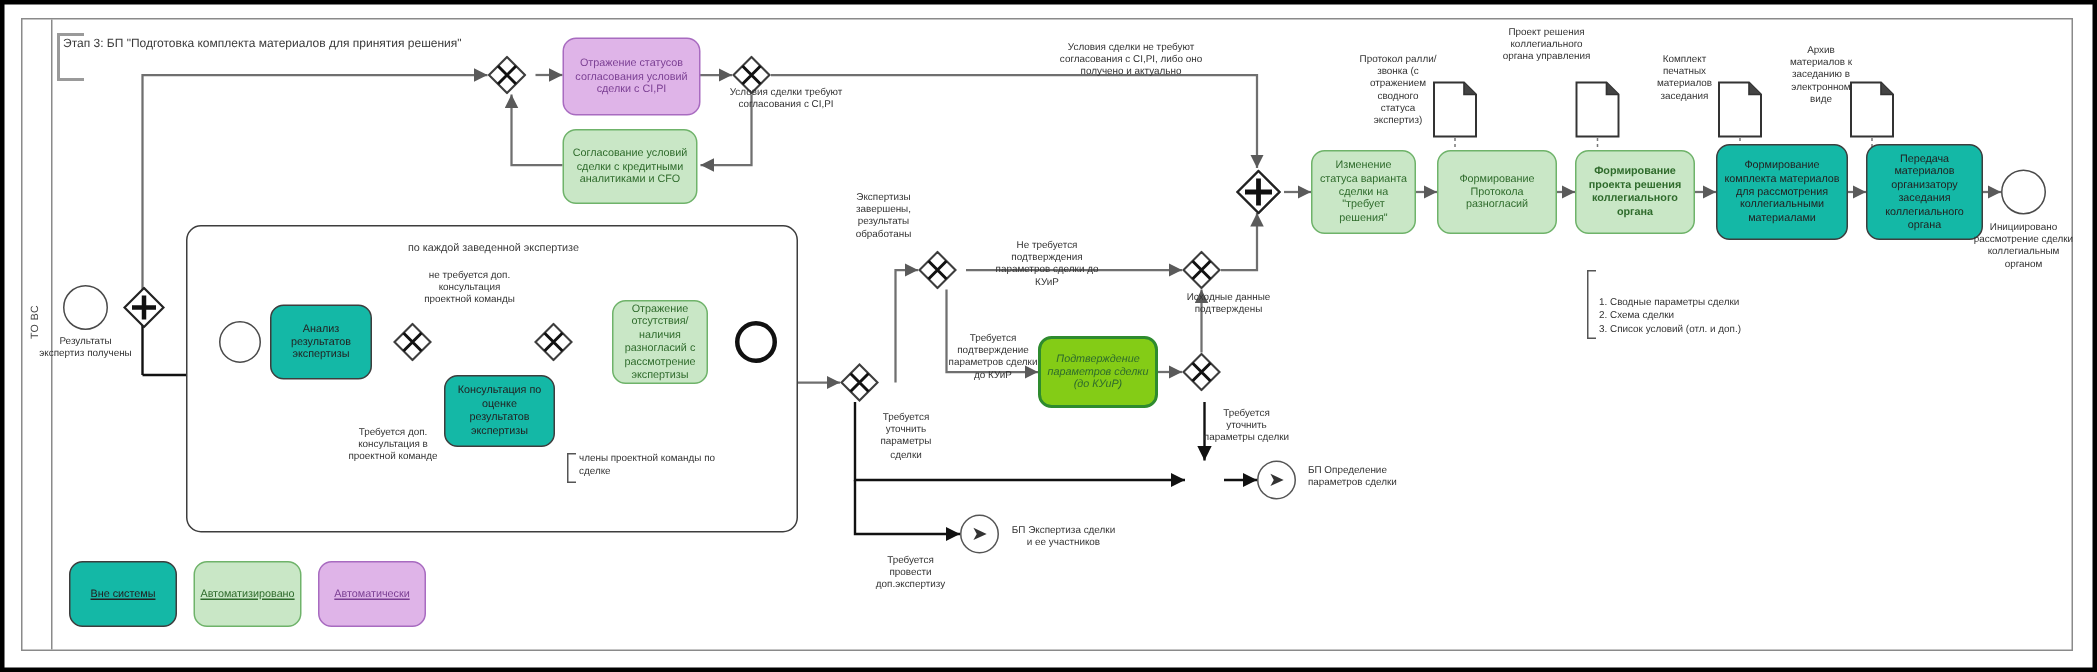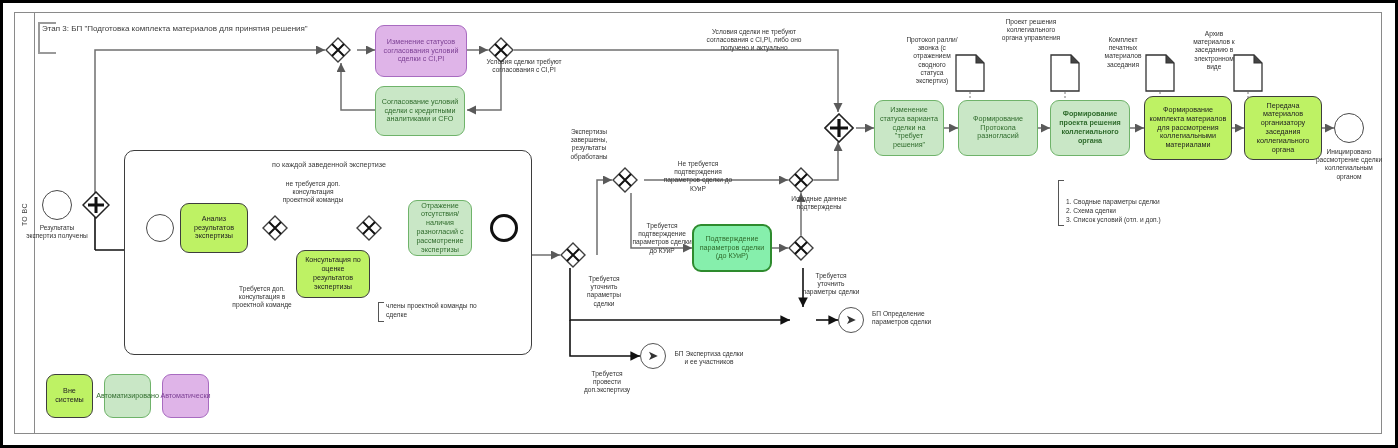--- a/index.html
+++ b/index.html
@@ -7,41 +7,41 @@
   #canvas{position:relative;width:1398px;height:448px;background:#fff;overflow:hidden;}
   #frame{position:absolute;left:0;top:0;width:1398px;height:448px;border:3px solid #000;box-sizing:border-box;}
   .pool{position:absolute;left:14px;top:12px;width:1368px;height:422px;border:1px solid #8a8a8a;box-sizing:border-box;background:#fff;}
   .lane-label{position:absolute;left:16px;top:170px;width:16px;height:90px;
       writing-mode:vertical-rl;transform:rotate(180deg);font-size:7px;color:#444;
       display:flex;align-items:center;justify-content:center;letter-spacing:.4px;}
   .lane-div{position:absolute;left:34px;top:13px;width:1px;height:420px;background:#8a8a8a;}
   .grp{position:absolute;border-left:2px solid #9a9a9a;border-top:2px solid #9a9a9a;border-bottom:2px solid #9a9a9a;}
   .grp-title{position:absolute;font-size:8px;color:#3a3a3a;white-space:nowrap;}
   .task{position:absolute;box-sizing:border-box;border:1.6px solid #3d3d3d;border-radius:9px;
-     background:#bef264;display:flex;align-items:center;justify-content:center;text-align:center;
+     background:#14b8a6;display:flex;align-items:center;justify-content:center;text-align:center;
      font-size:7.2px;line-height:1.22;color:#222;padding:3px 4px;}
   .task.green{background:#c9e7c6;border-color:#6fb36a;color:#2f6b2c;}
-  .task.green-strong{background:#86efac;border:2.6px solid #2e8b2e;color:#2f6b2c;}
+  .task.green-strong{background:#84cc16;border:2.6px solid #2e8b2e;color:#2f6b2c;font-style:italic;}
   .task.purple{background:#dfb4e8;border-color:#a86bc0;color:#7b3f93;}
   .task.sub{border:1.6px solid #3d3d3d;background:#fff;}
   .gw{position:absolute;width:26px;height:26px;}
   .gw svg{display:block;}
   .ev{position:absolute;border-radius:50%;box-sizing:border-box;background:#fff;}
   .ev.start{border:1.6px solid #4a4a4a;}
   .ev.end{border:3.4px solid #111;}
   .ev.endthrow{border:1.8px solid #555;display:flex;align-items:center;justify-content:center;}
   .ev.endthrow .ar{font-size:13px;color:#333;line-height:1;margin-top:-1px;}
   .lbl{position:absolute;font-size:6.6px;line-height:1.25;color:#333;text-align:center;}
   .lbl.l{text-align:left;}
   .doc{position:absolute;width:30px;height:38px;}
   .ann{position:absolute;font-size:6.6px;line-height:1.35;color:#333;}
   .ann .brk{position:absolute;left:0;top:0;width:5px;height:100%;
      border-left:1px solid #555;border-top:1px solid #555;border-bottom:1px solid #555;}
   .legend{position:absolute;left:46px;top:374px;display:flex;gap:11px;}
-  .legend .task{position:relative;left:auto;top:auto;width:47px;height:44px;}
+  .legend .task{position:relative;left:auto;top:auto;width:72px;height:44px;text-decoration:underline;}
   svg.wires{position:absolute;left:0;top:0;width:1398px;height:448px;pointer-events:none;}
 </style>
 </head>
 <body>
 
 <div id="canvas">
   <div id="frame"></div>
   <div class="pool"></div>
   <div class="lane-div"></div>
   <div class="lane-label">ТО ВС</div>
@@ -128,21 +128,21 @@
       <path d="M330,318 L385,318"></path>
     </g>
   </svg>
 
   <div class="gw" style="left:325px;top:37px;">
     <svg width="26" height="26" viewBox="0 0 26 26">
         <polygon points="13,1 25,13 13,25 1,13" fill="#fff" stroke="#3d3d3d" stroke-width="1.4"></polygon>
         <path d="M7,7 L19,19 M19,7 L7,19" stroke="#111" stroke-width="2"></path>
       </svg>
   </div>
-  <div class="task purple" style="left:375px;top:25px;width:92px;height:52px;">Изменение статусов согласования условий сделки с CI,PI</div>
+  <div class="task purple" style="left:375px;top:25px;width:92px;height:52px;">Отражение статусов согласования условий сделки с CI,PI</div>
   <div class="gw" style="left:488px;top:37px;">
     <svg width="26" height="26" viewBox="0 0 26 26">
         <polygon points="13,1 25,13 13,25 1,13" fill="#fff" stroke="#3d3d3d" stroke-width="1.4"></polygon>
         <path d="M7,7 L19,19 M19,7 L7,19" stroke="#111" stroke-width="2"></path>
       </svg>
   </div>
   <div class="task green" style="left:375px;top:86px;width:90px;height:50px;">Согласование условий сделки с кредитными аналитиками и CFO</div>
   <div class="lbl" style="left:480px;top:58px;width:88px;">Условия сделки требуют согласования с CI,PI</div>
   <div class="lbl" style="left:706px;top:28px;width:96px;">Условия сделки не требуют согласования с CI,PI, либо оно получено и актуально</div>
 

